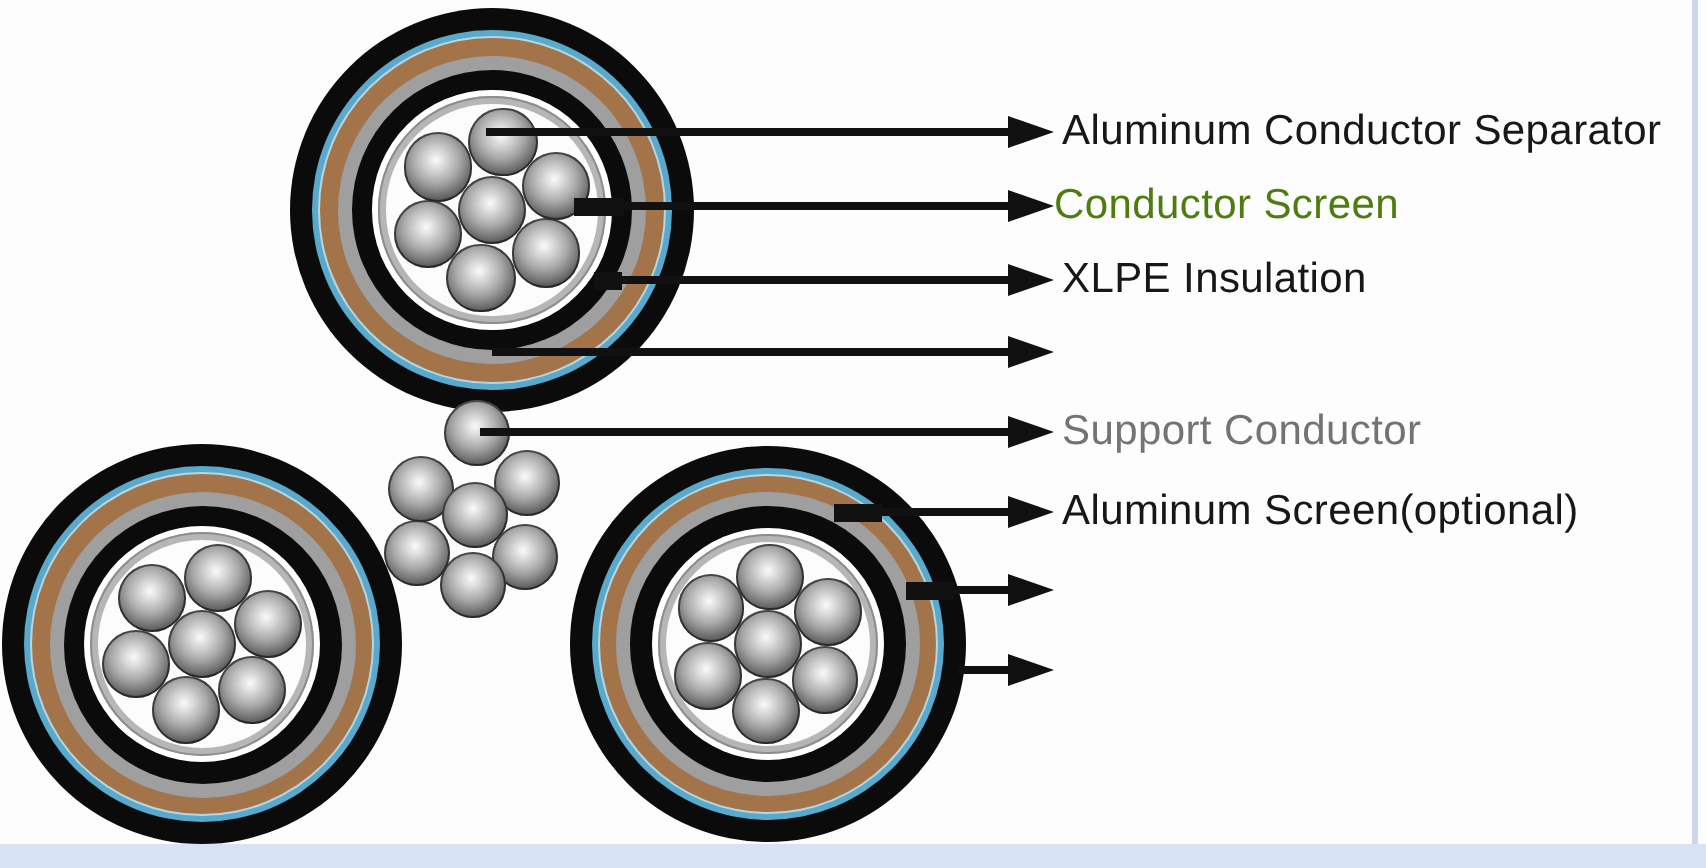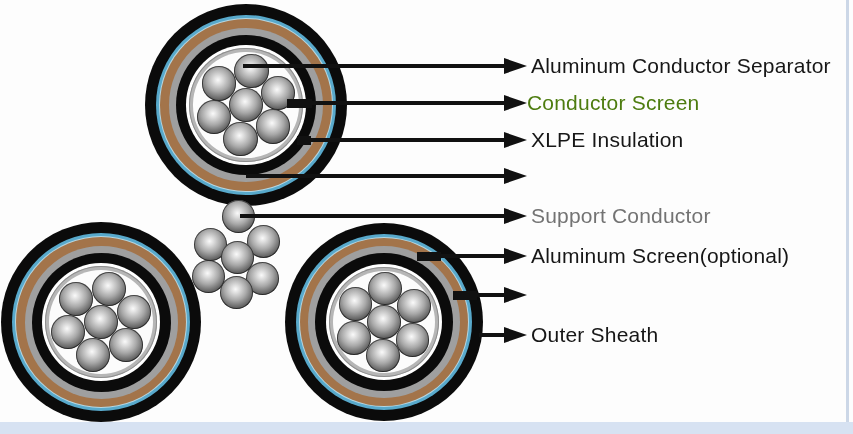--- a/index.html
+++ b/index.html
@@ -110,14 +110,13 @@
     <div class="callout-label" style="left: 531px; top: 205px; color: #737373;">Support Conductor</div>
     <div class="callout-line" style="left: 417px; top: 254px; width: 90px; height: 4px; background: rgb(17, 17, 17);"></div>
     <div class="callout-dash" style="left: 417px; top: 251.5px; width: 24px; height: 9px; background: rgb(17, 17, 17);"></div>
     <div class="callout-head" style="left: 504px; top: 248px; border-left-color: rgb(17, 17, 17);"></div>
     <div class="callout-label" style="left: 531px; top: 245px; color: rgb(23, 23, 23);">Aluminum Screen(optional)</div>
     <div class="callout-line" style="left: 453px; top: 293px; width: 54px; height: 4px; background: rgb(17, 17, 17);"></div>
     <div class="callout-dash" style="left: 453px; top: 290.5px; width: 24px; height: 9px; background: rgb(17, 17, 17);"></div>
     <div class="callout-head" style="left: 504px; top: 287px; border-left-color: rgb(17, 17, 17);"></div>
     <div class="callout-line" style="left: 479px; top: 333px; width: 28px; height: 4px; background: rgb(17, 17, 17);"></div>
     <div class="callout-head" style="left: 504px; top: 327px; border-left-color: rgb(17, 17, 17);"></div>
-    <div class="callout-label" style="left: 531px; top: 324px; color: rgb(23, 23, 23);">Outer Sheath</div>
   </div>
 
 </body></html>

